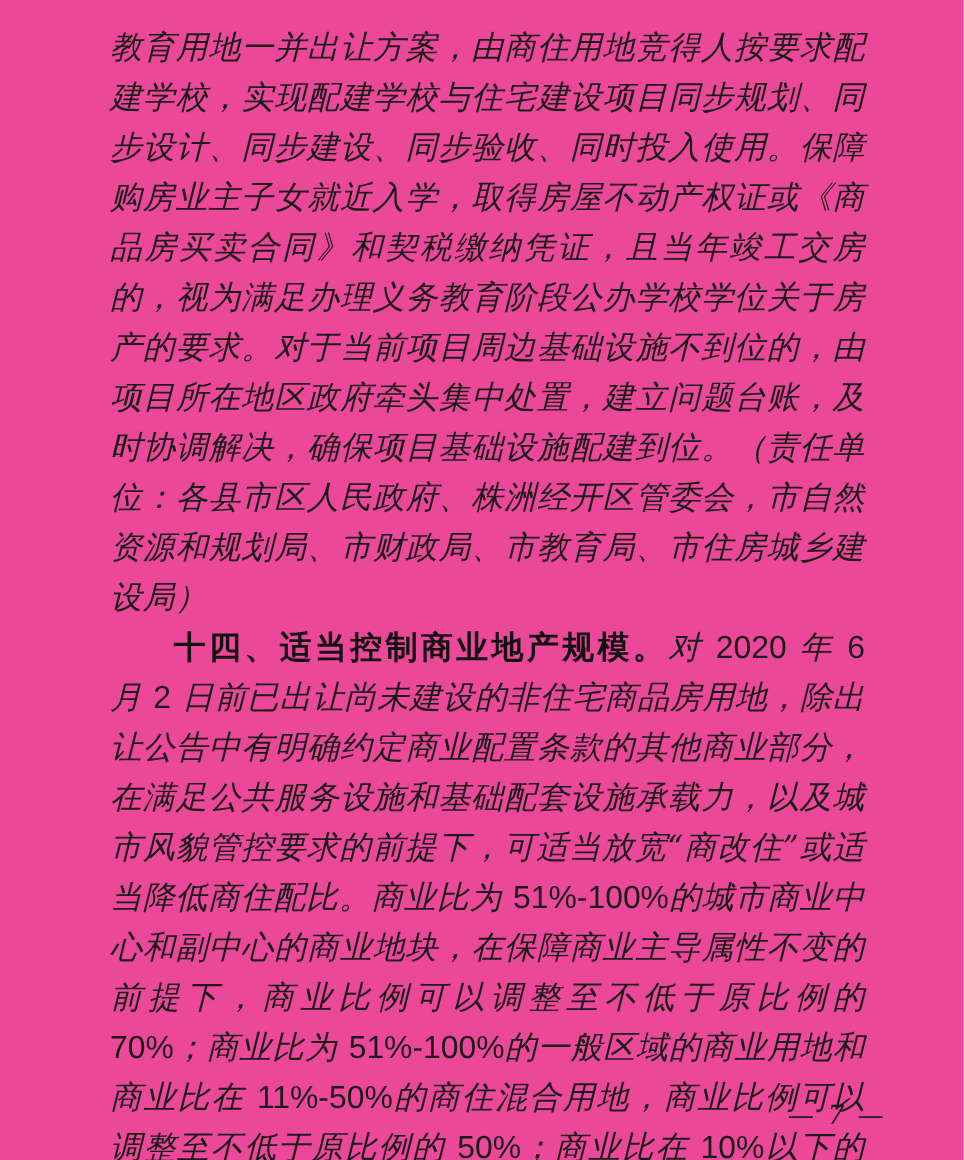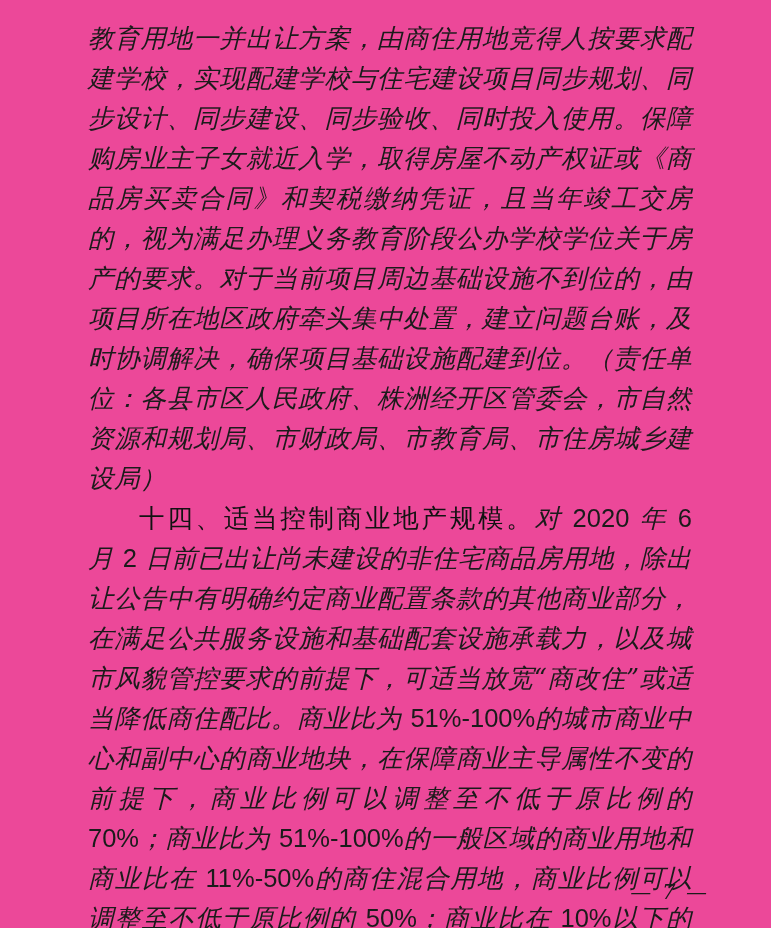--- a/index.html
+++ b/index.html
@@ -57,21 +57,21 @@
     text-indent: 51px;
   }
 
   .para + .para {
     margin-top: 0;
   }
 
   
   .section-heading {
     font-family: "DejaVu Sans", "Liberation Sans", sans-serif;
-    font-weight: 400;
+    font-weight: 700;
     font-style: normal;
     letter-spacing: 1px;
     color: #121212;
   }
 
   
   .num {
     font-family: Liberation Sans, sans-serif;
     font-style: normal;
     letter-spacing: 0;

